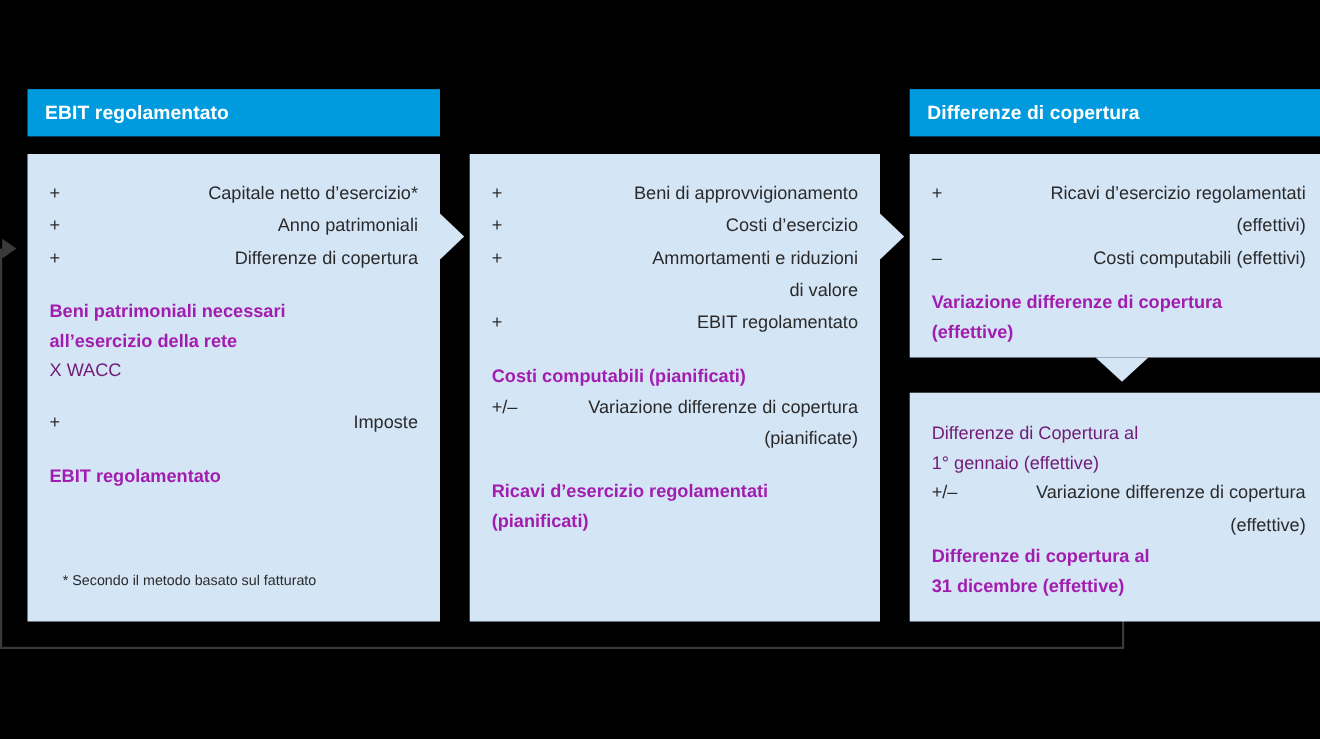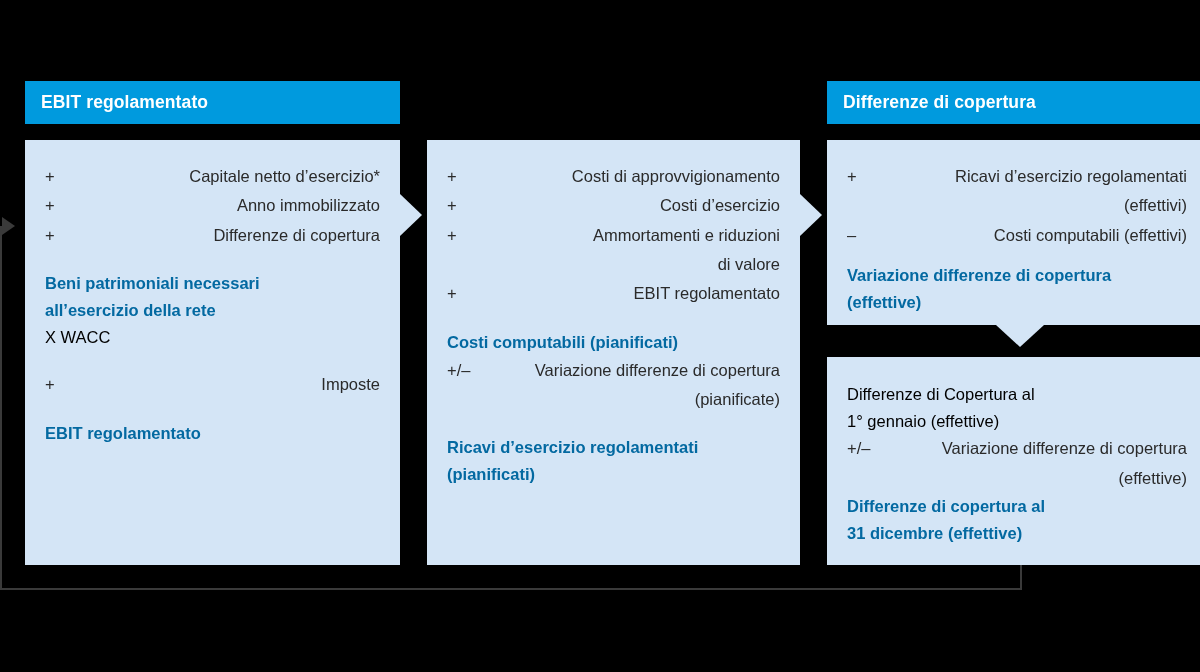--- a/index.html
+++ b/index.html
@@ -58,27 +58,27 @@
   .row .sym.wide {
     width: 36px;
     flex: 0 0 36px;
   }
   .row .txt {
     flex: 1 1 auto;
     text-align: right;
   }
   .block {
     font-size: 16.5px;
-    color: #000000;
+    color: #701a75;
     line-height: 1.62;
     white-space: pre-wrap;
   }
   .block.bold {
     font-weight: bold;
-    color: #0369a1;
+    color: #a21caf;
   }
   .gap-sm { height: 12px; }
   .gap-md { height: 20px; }
 
   .footnote {
     position: absolute;
     left: 52px;
     bottom: 30px;
     font-size: 13px;
     color: #2a2a2a;
@@ -132,21 +132,21 @@
 
   <div class="panel" style="left:25px; top:140px; width:375px; height:425px;">
     <div>
 
       <div class="row">
         <span class="sym">+</span>
         <span class="txt">Capitale netto d’esercizio*</span>
       </div>
       <div class="row">
         <span class="sym">+</span>
-        <span class="txt">Anno immobilizzato</span>
+        <span class="txt">Anno patrimoniali</span>
       </div>
       <div class="row">
         <span class="sym">+</span>
         <span class="txt">Differenze di copertura</span>
       </div>
 
       <div class="gap-md"></div>
 
       <div class="block bold">Beni patrimoniali necessari
 all’esercizio della rete</div>
@@ -157,31 +157,32 @@
       <div class="row">
         <span class="sym">+</span>
         <span class="txt">Imposte</span>
       </div>
 
       <div class="gap-md"></div>
 
       <div class="block bold">EBIT regolamentato</div>
     </div>
 
+    <div class="footnote" style="left:32px; bottom:28px;">* Secondo il metodo basato sul fatturato</div>
   </div>
 
   <div class="arrow-right" style="left:400px; top:194px;"></div>
 
 
   <div class="panel" style="left:427px; top:140px; width:373px; height:425px;">
     <div>
 
       <div class="row">
         <span class="sym">+</span>
-        <span class="txt">Costi di approvvigionamento</span>
+        <span class="txt">Beni di approvvigionamento</span>
       </div>
       <div class="row">
         <span class="sym">+</span>
         <span class="txt">Costi d’esercizio</span>
       </div>
       <div class="row">
         <span class="sym">+</span>
         <span class="txt">Ammortamenti e riduzioni
 di valore</span>
       </div>

